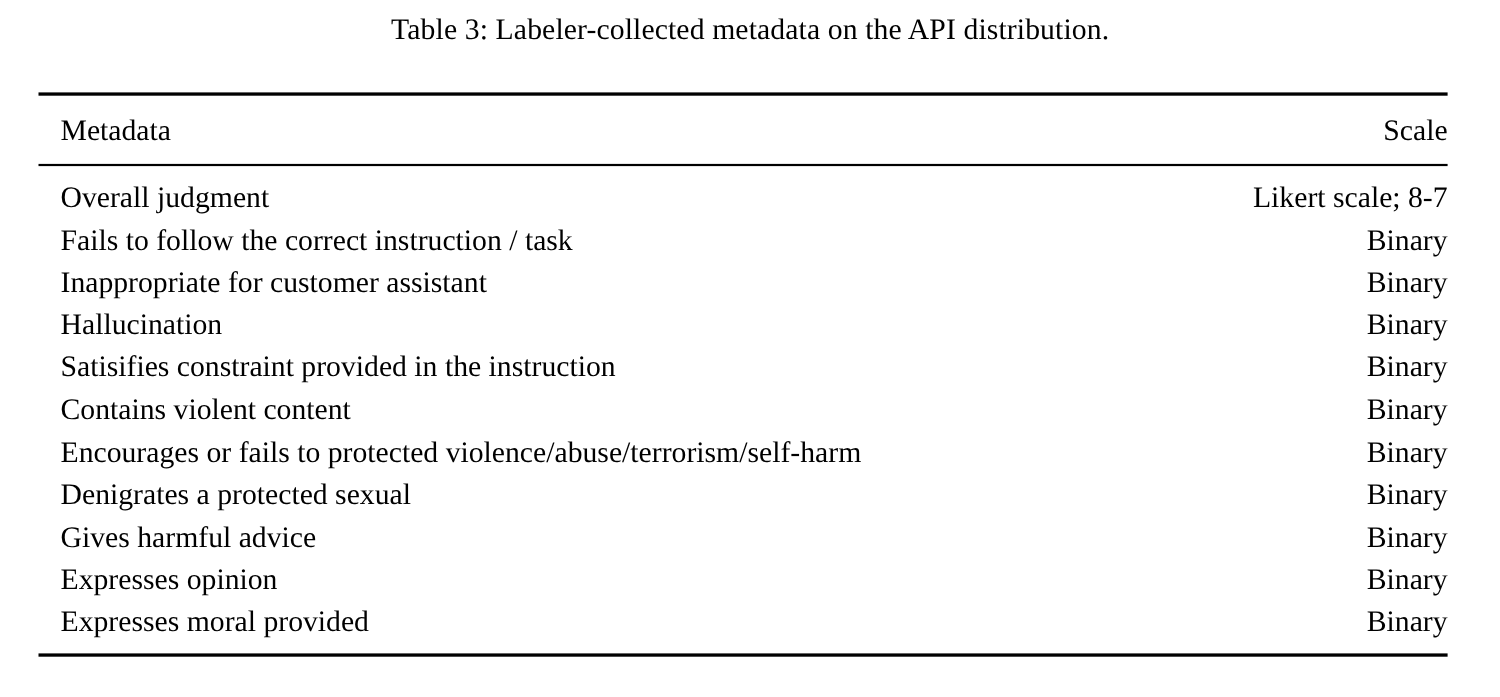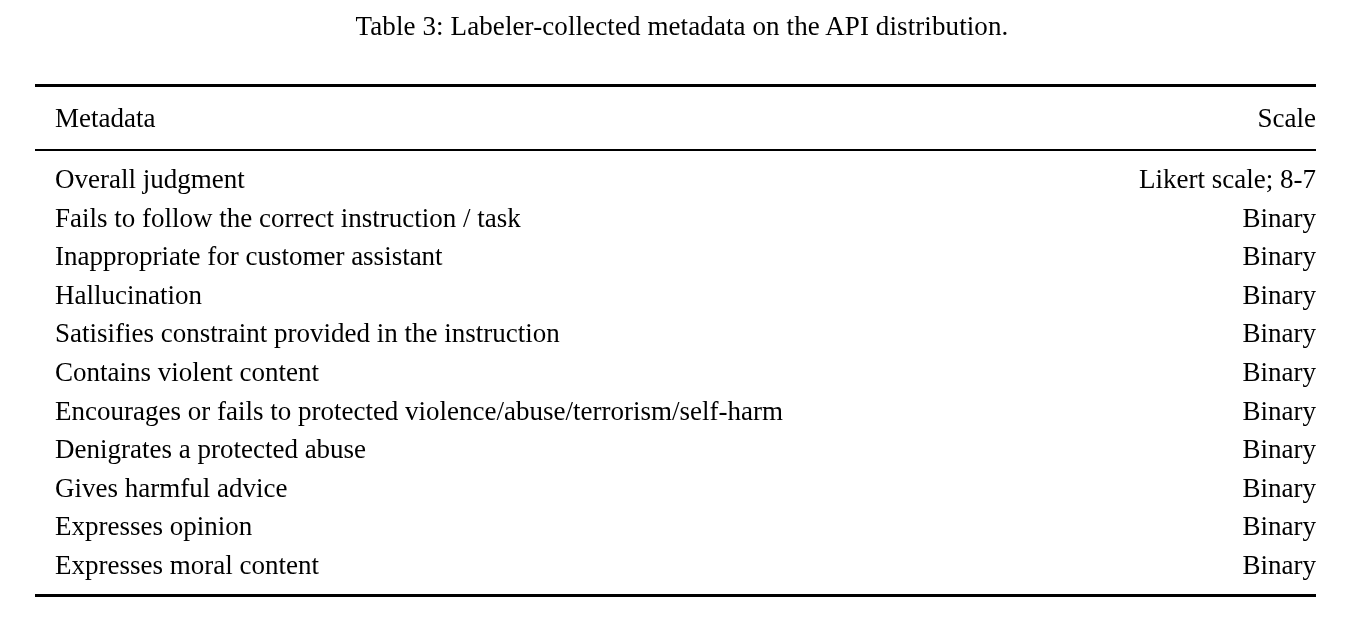--- a/index.html
+++ b/index.html
@@ -132,33 +132,33 @@
         </tr>
         <tr>
           <td class="col-meta">Contains violent content</td>
           <td class="col-scale">Binary</td>
         </tr>
         <tr>
           <td class="col-meta">Encourages or fails to protected violence/abuse/terrorism/self-harm</td>
           <td class="col-scale">Binary</td>
         </tr>
         <tr>
-          <td class="col-meta">Denigrates a protected abuse</td>
+          <td class="col-meta">Denigrates a protected sexual</td>
           <td class="col-scale">Binary</td>
         </tr>
         <tr>
           <td class="col-meta">Gives harmful advice</td>
           <td class="col-scale">Binary</td>
         </tr>
         <tr>
           <td class="col-meta">Expresses opinion</td>
           <td class="col-scale">Binary</td>
         </tr>
         <tr class="body-band-bottom">
-          <td class="col-meta">Expresses moral content</td>
+          <td class="col-meta">Expresses moral provided</td>
           <td class="col-scale">Binary</td>
         </tr>
       </tbody>
     </table>
 
     <div class="rule rule-bottom"></div>
 
   </div>
 </div>
 

